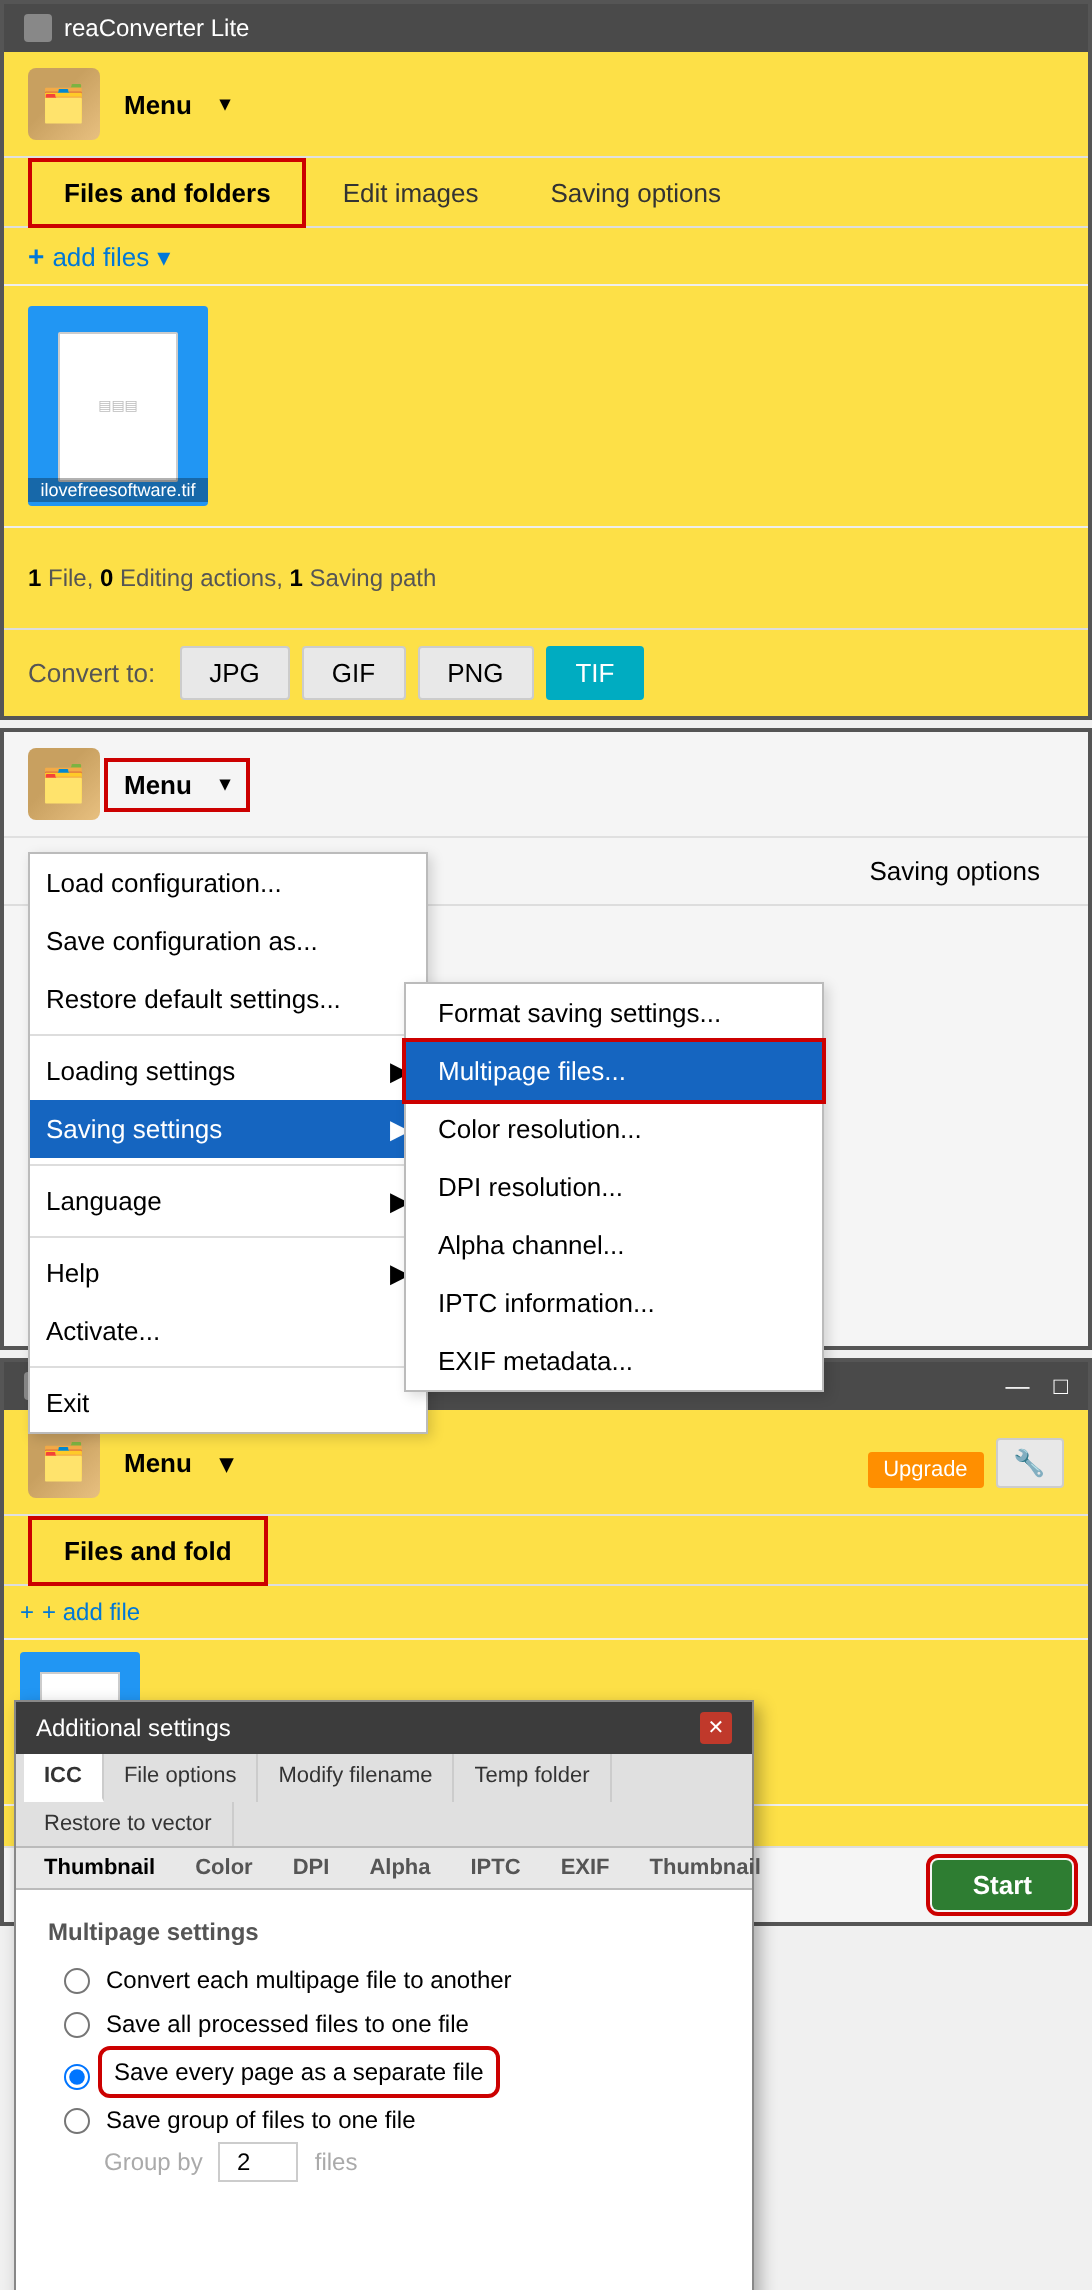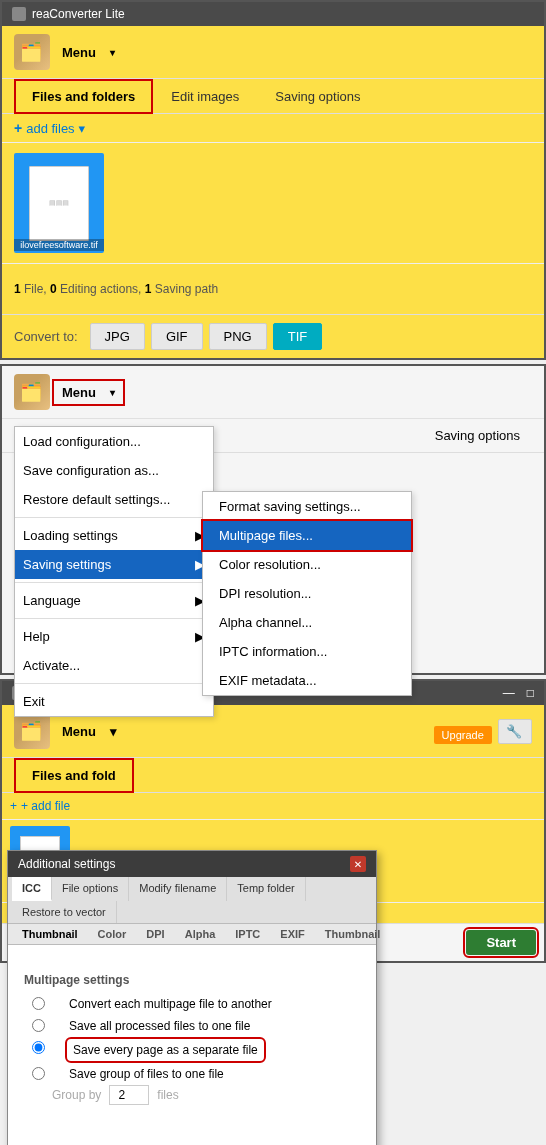--- a/index.html
+++ b/index.html
@@ -285,33 +285,33 @@
     }
     .dialog-tab2 {
       padding: 4px 10px;
       font-size: 11px;
       cursor: pointer;
       color: #555;
       font-weight: bold;
     }
 
     .dialog-body {
-      padding: 28px 16px;
+      padding: 14px 16px;
       background: #fff;
       min-height: 200px;
     }
     .section-label {
       font-size: 12px;
       color: #555;
       margin-bottom: 10px;
       font-weight: 600;
     }
     .radio-group { display: flex; flex-direction: column; gap: 8px; margin-left: 8px; }
     .radio-item {
-      display: flex; align-items: flex-start; gap: 24px;
+      display: flex; align-items: flex-end; gap: 8px;
       font-size: 12px; cursor: pointer;
     }
     .radio-item input[type=radio] { margin: 0; }
 
     .selected-outline {
       outline: 2px solid #cc0000;
       outline-offset: 2px;
       border-radius: 2px;
       padding: 2px 4px;
     }

